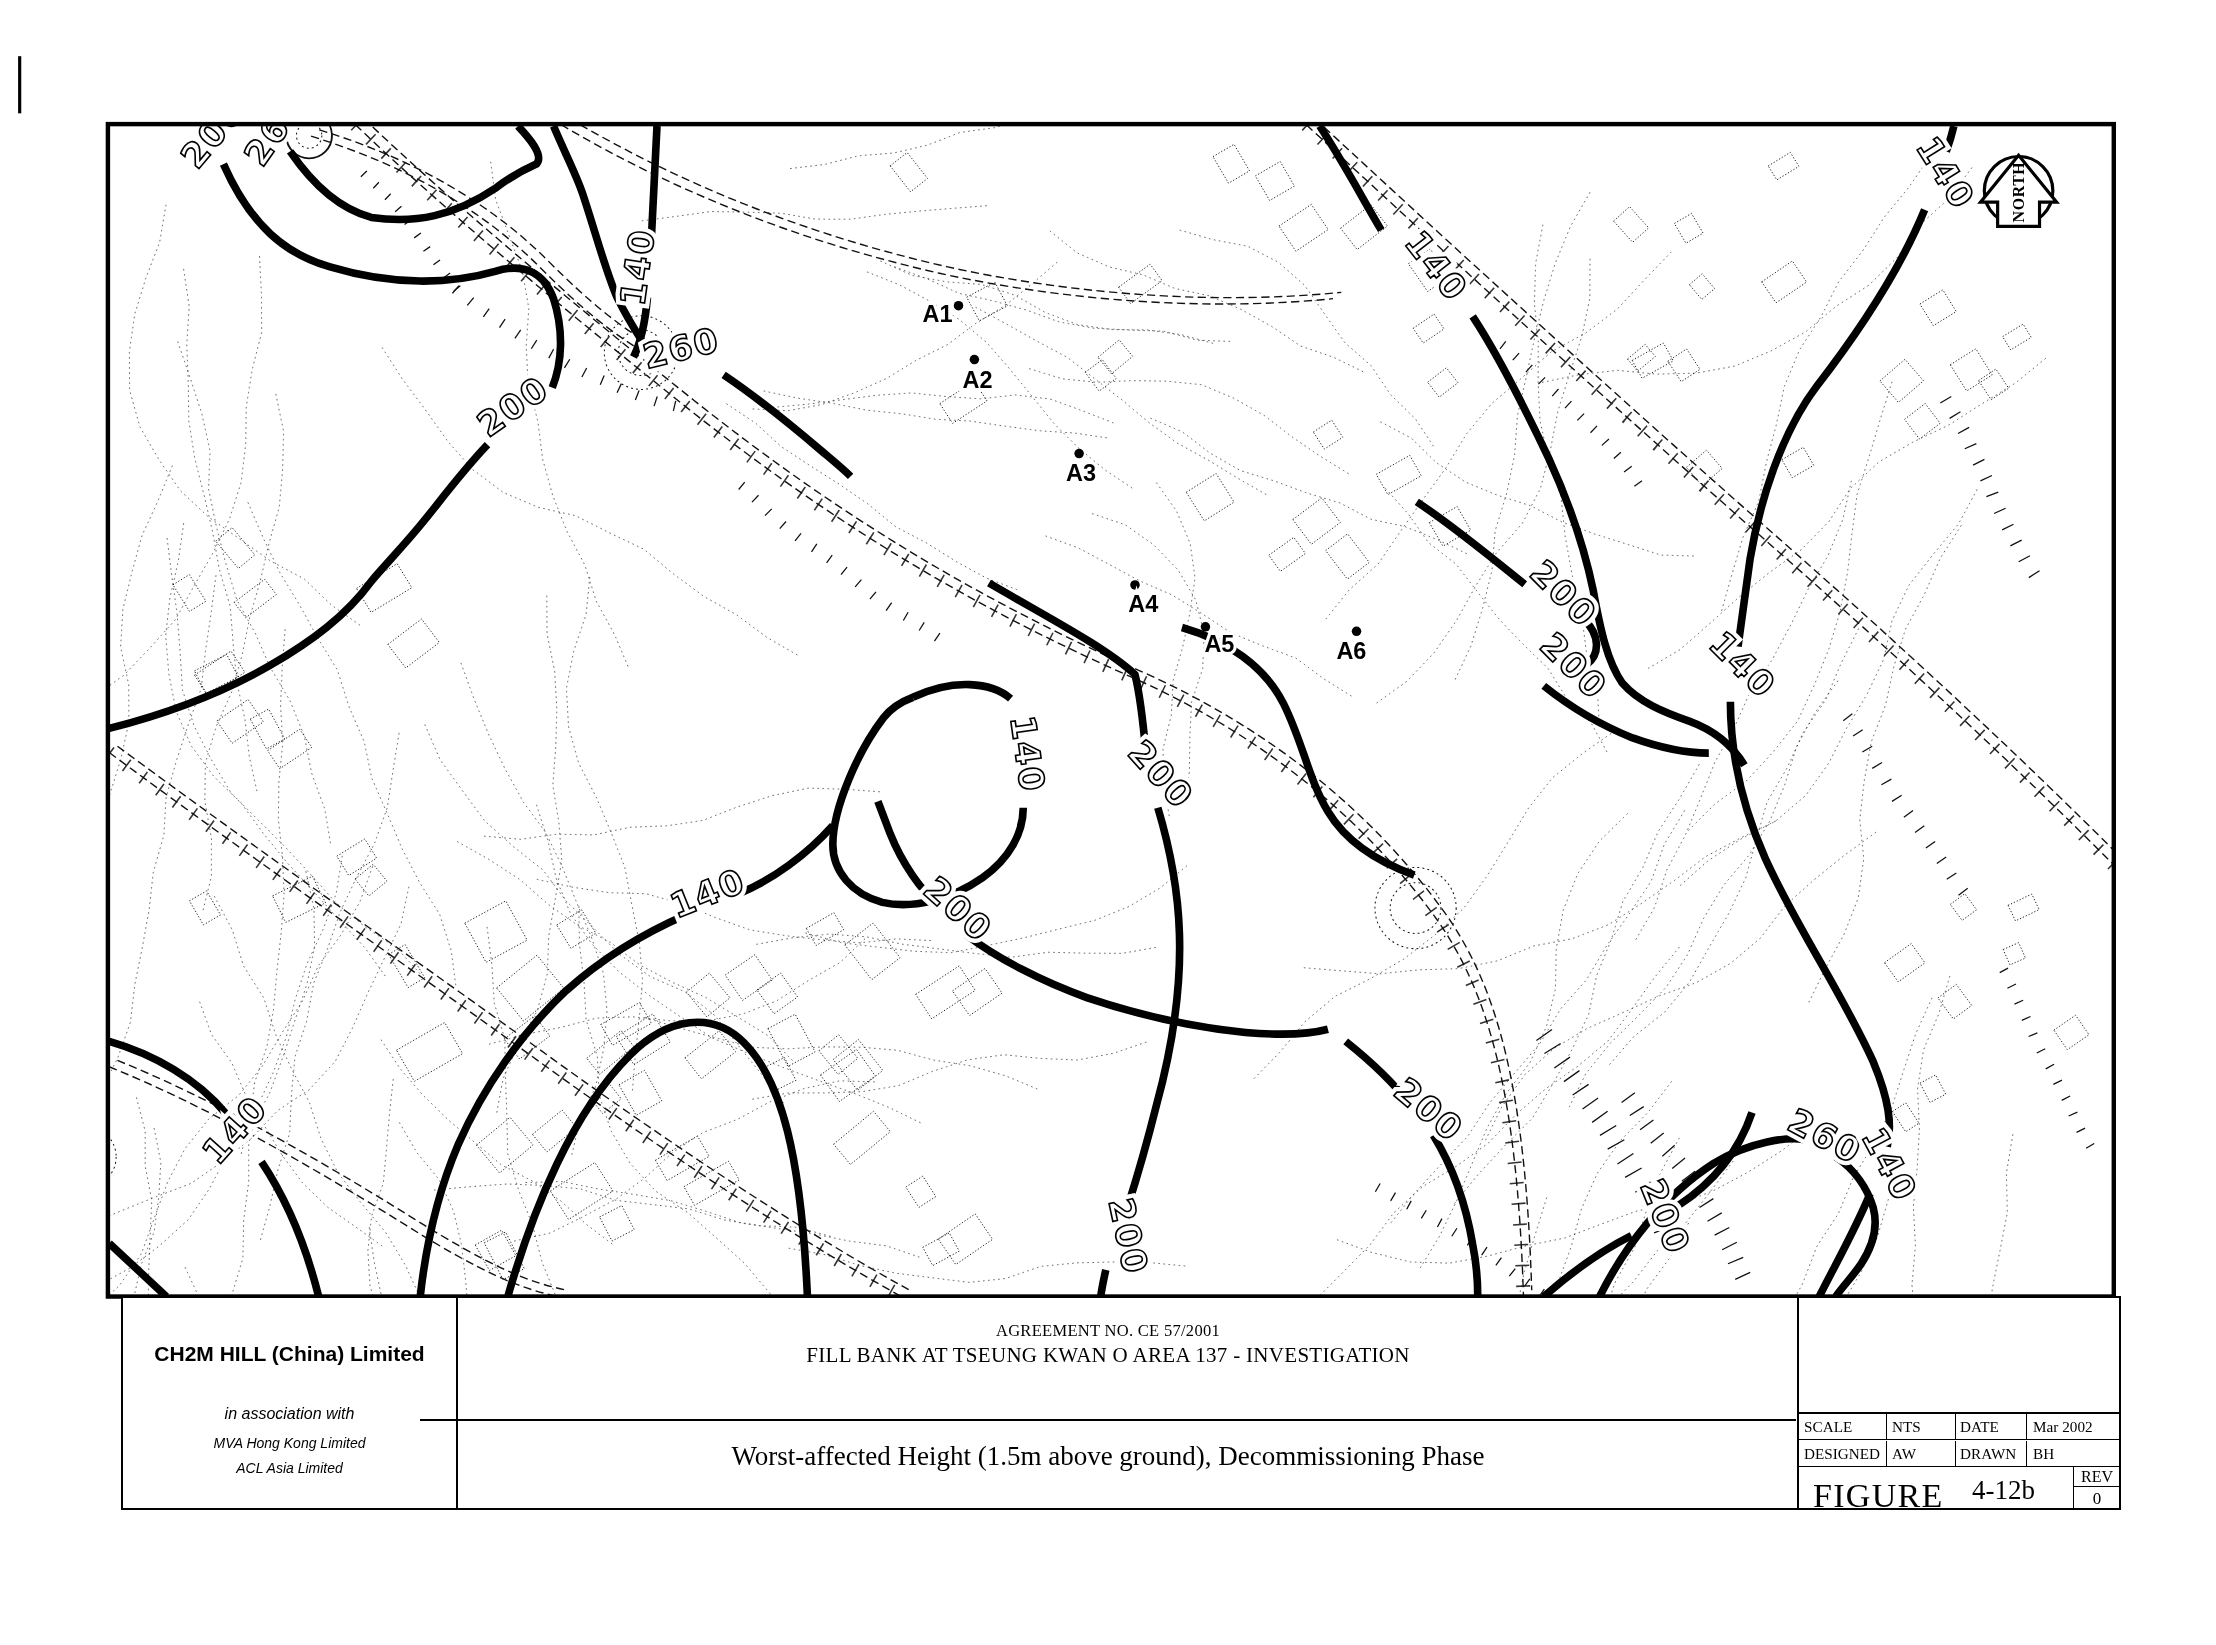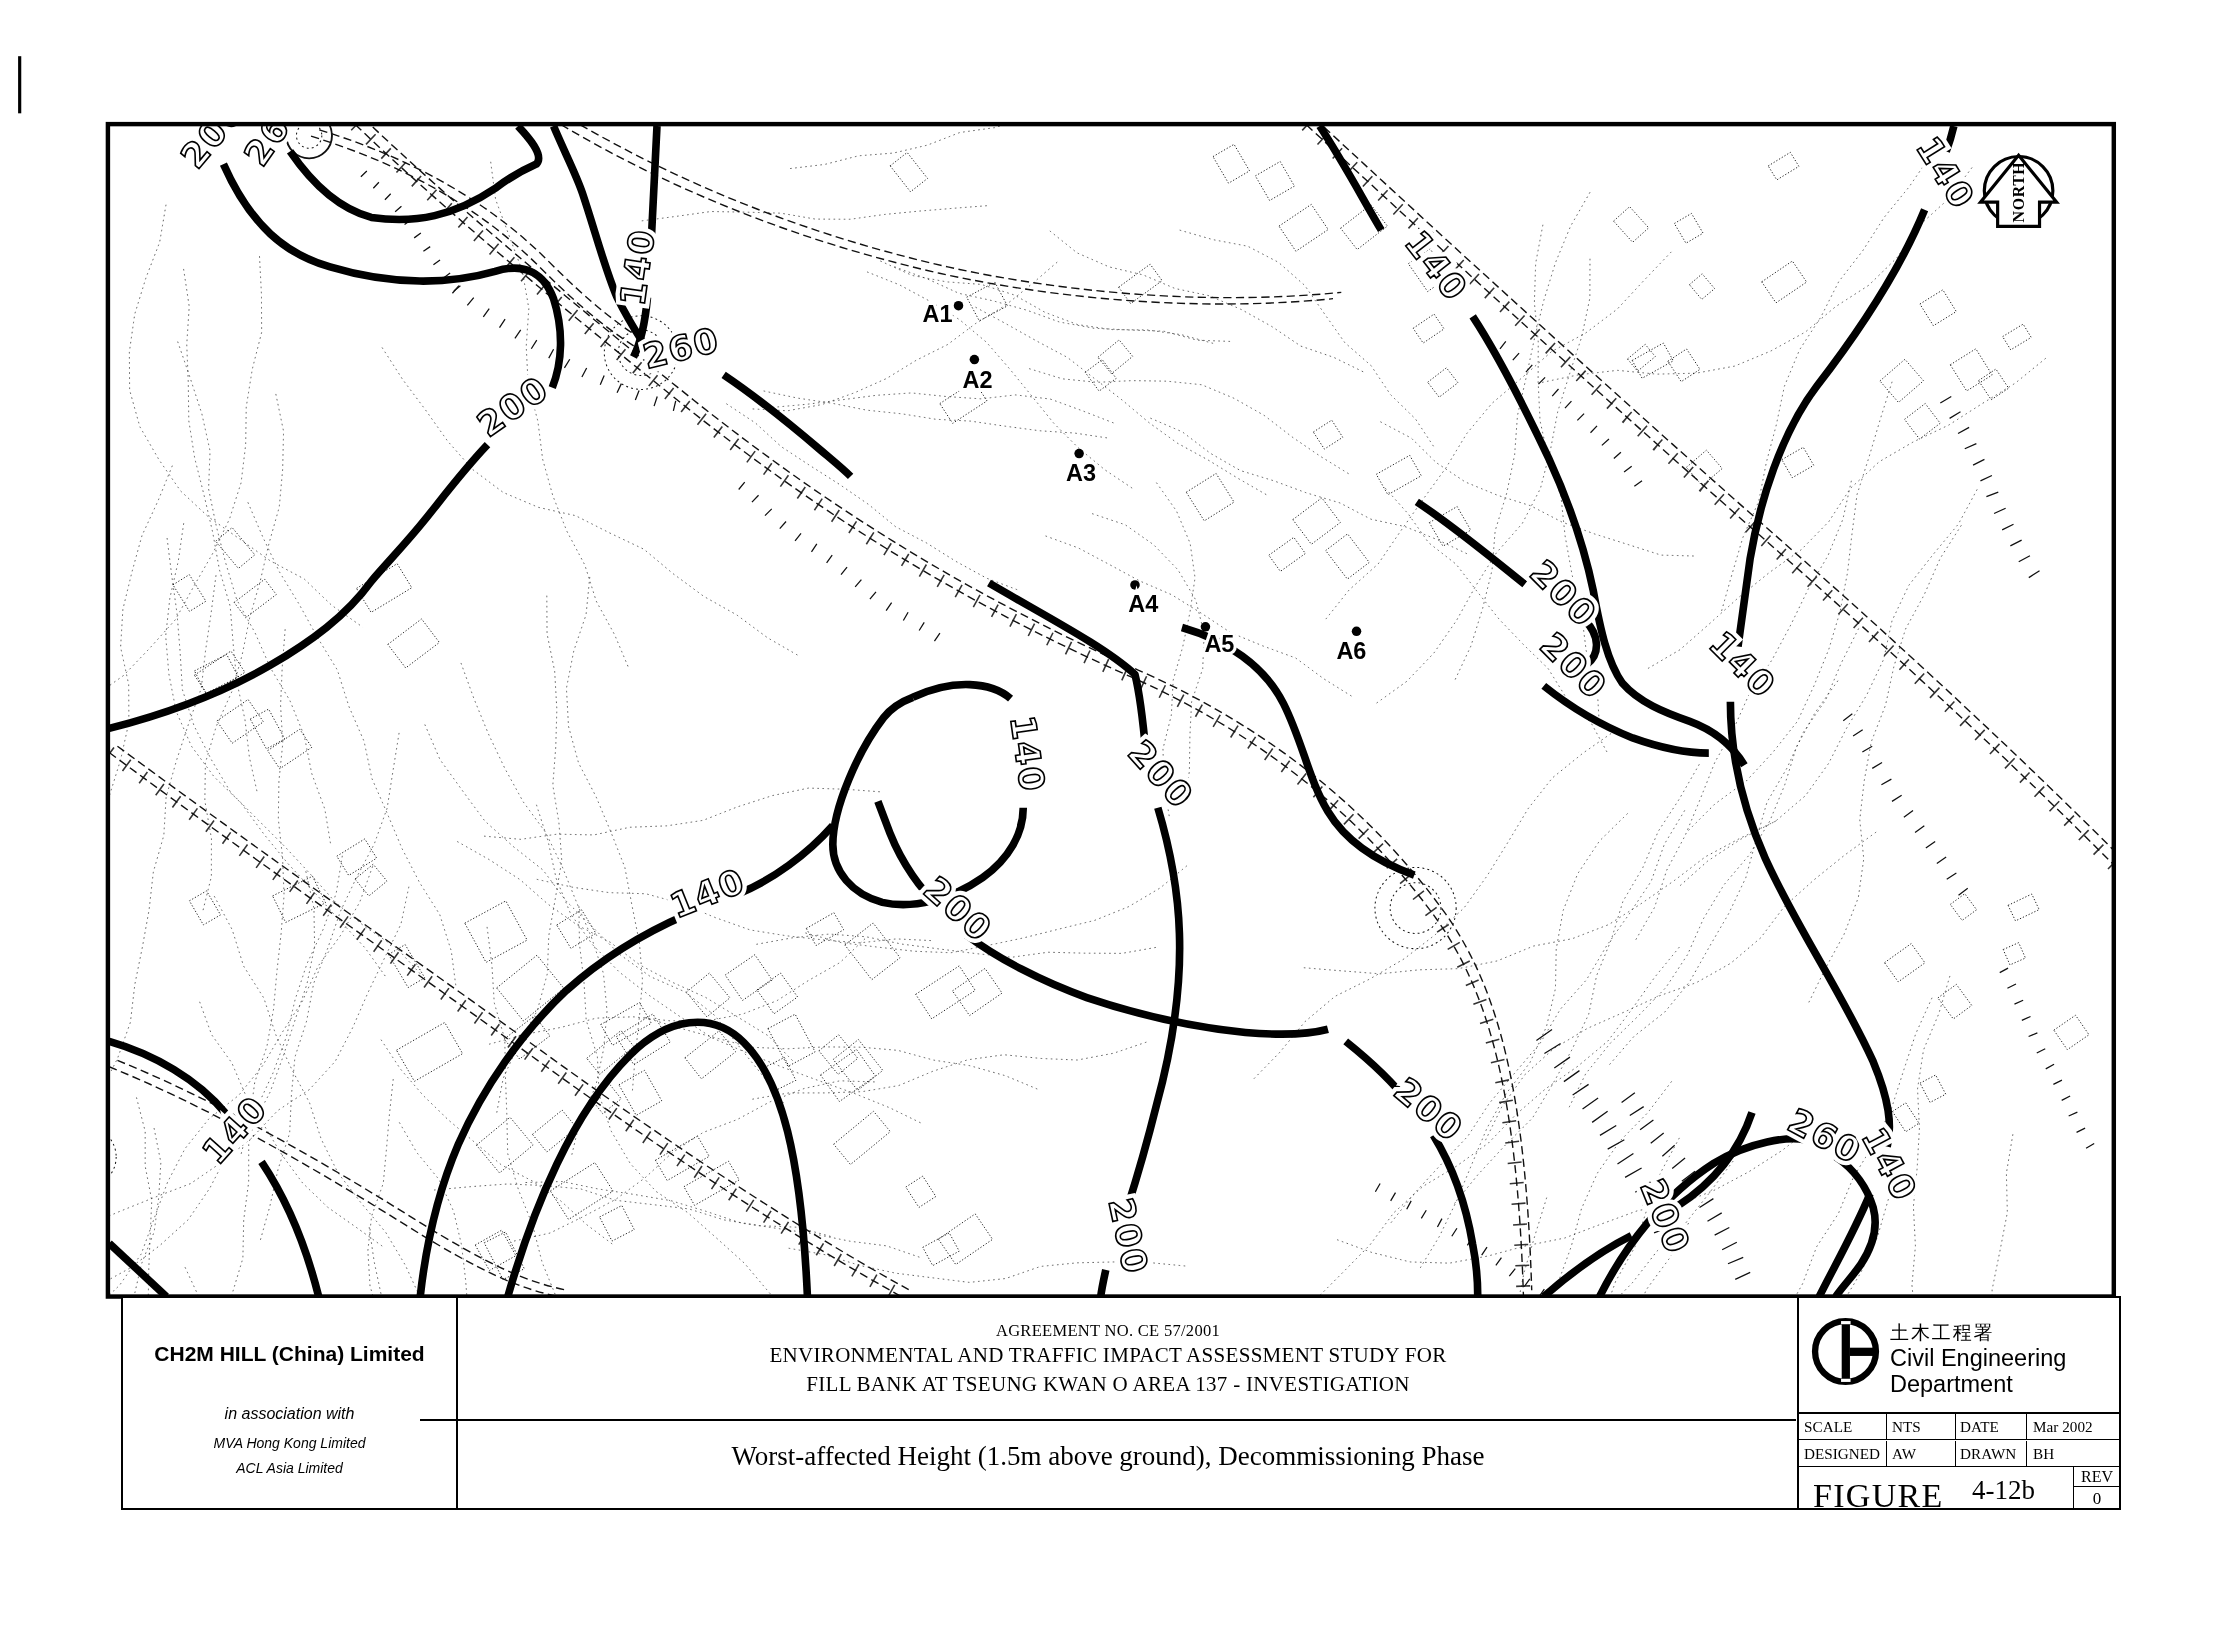--- a/index.html
+++ b/index.html
@@ -375,43 +375,28 @@
       <div class="assoc">in association with</div>
       <div class="partners">
         <div class="partner">MVA Hong Kong Limited</div>
         <div class="partner">ACL Asia Limited</div>
       </div>
     </div>
 
     <div id="tb-center" class="tb-cell">
       <div id="tb-center-top">
         <div class="agreement">AGREEMENT NO. CE 57/2001</div>
-        <div class="study">ENVIRONMENTAL AND TRAFFIC IMPACT ASSESSMENT STUDY FOR</div>
         <div class="study">FILL BANK AT TSEUNG KWAN O AREA 137 - INVESTIGATION</div>
       </div>
       <div id="tb-center-bottom">
         <div class="figtitle">Worst-affected Height (1.5m above ground), Decommissioning Phase</div>
       </div>
     </div>
 
     <div id="tb-right" class="tb-cell">
-      <div id="ced-head">
-        <svg id="ced-logo" width="71" height="71" viewBox="0 0 112 112">
-          <circle cx="56" cy="56" r="48" fill="none" stroke="#000" stroke-width="10"></circle>
-          <rect x="50" y="12" width="13" height="88" fill="#000"></rect>
-          <rect x="49" y="8" width="15" height="5" fill="#fff"></rect>
-          <rect x="49" y="99" width="15" height="5" fill="#fff"></rect>
-          <rect x="63" y="50" width="40" height="13" fill="#000"></rect>
-        </svg>
-        <div class="dept-cn">土木工程署</div>
-        <div class="dept-en">
-          <div>Civil Engineering</div>
-          <div>Department</div>
-        </div>
-      </div>
       <div id="ced-table">
         <div id="trow1" class="trow">
           <div class="tcell" style="left:0;width:88px">SCALE</div>
           <div class="tcell" style="left:88px;width:69px">NTS</div>
           <div class="tcell" style="left:156px;width:72px">DATE</div>
           <div class="tcell last" style="left:229px;width:91px">Mar 2002</div>
         </div>
         <div id="trow2" class="trow">
           <div class="tcell" style="left:0;width:88px">DESIGNED</div>
           <div class="tcell" style="left:88px;width:69px">AW</div>

